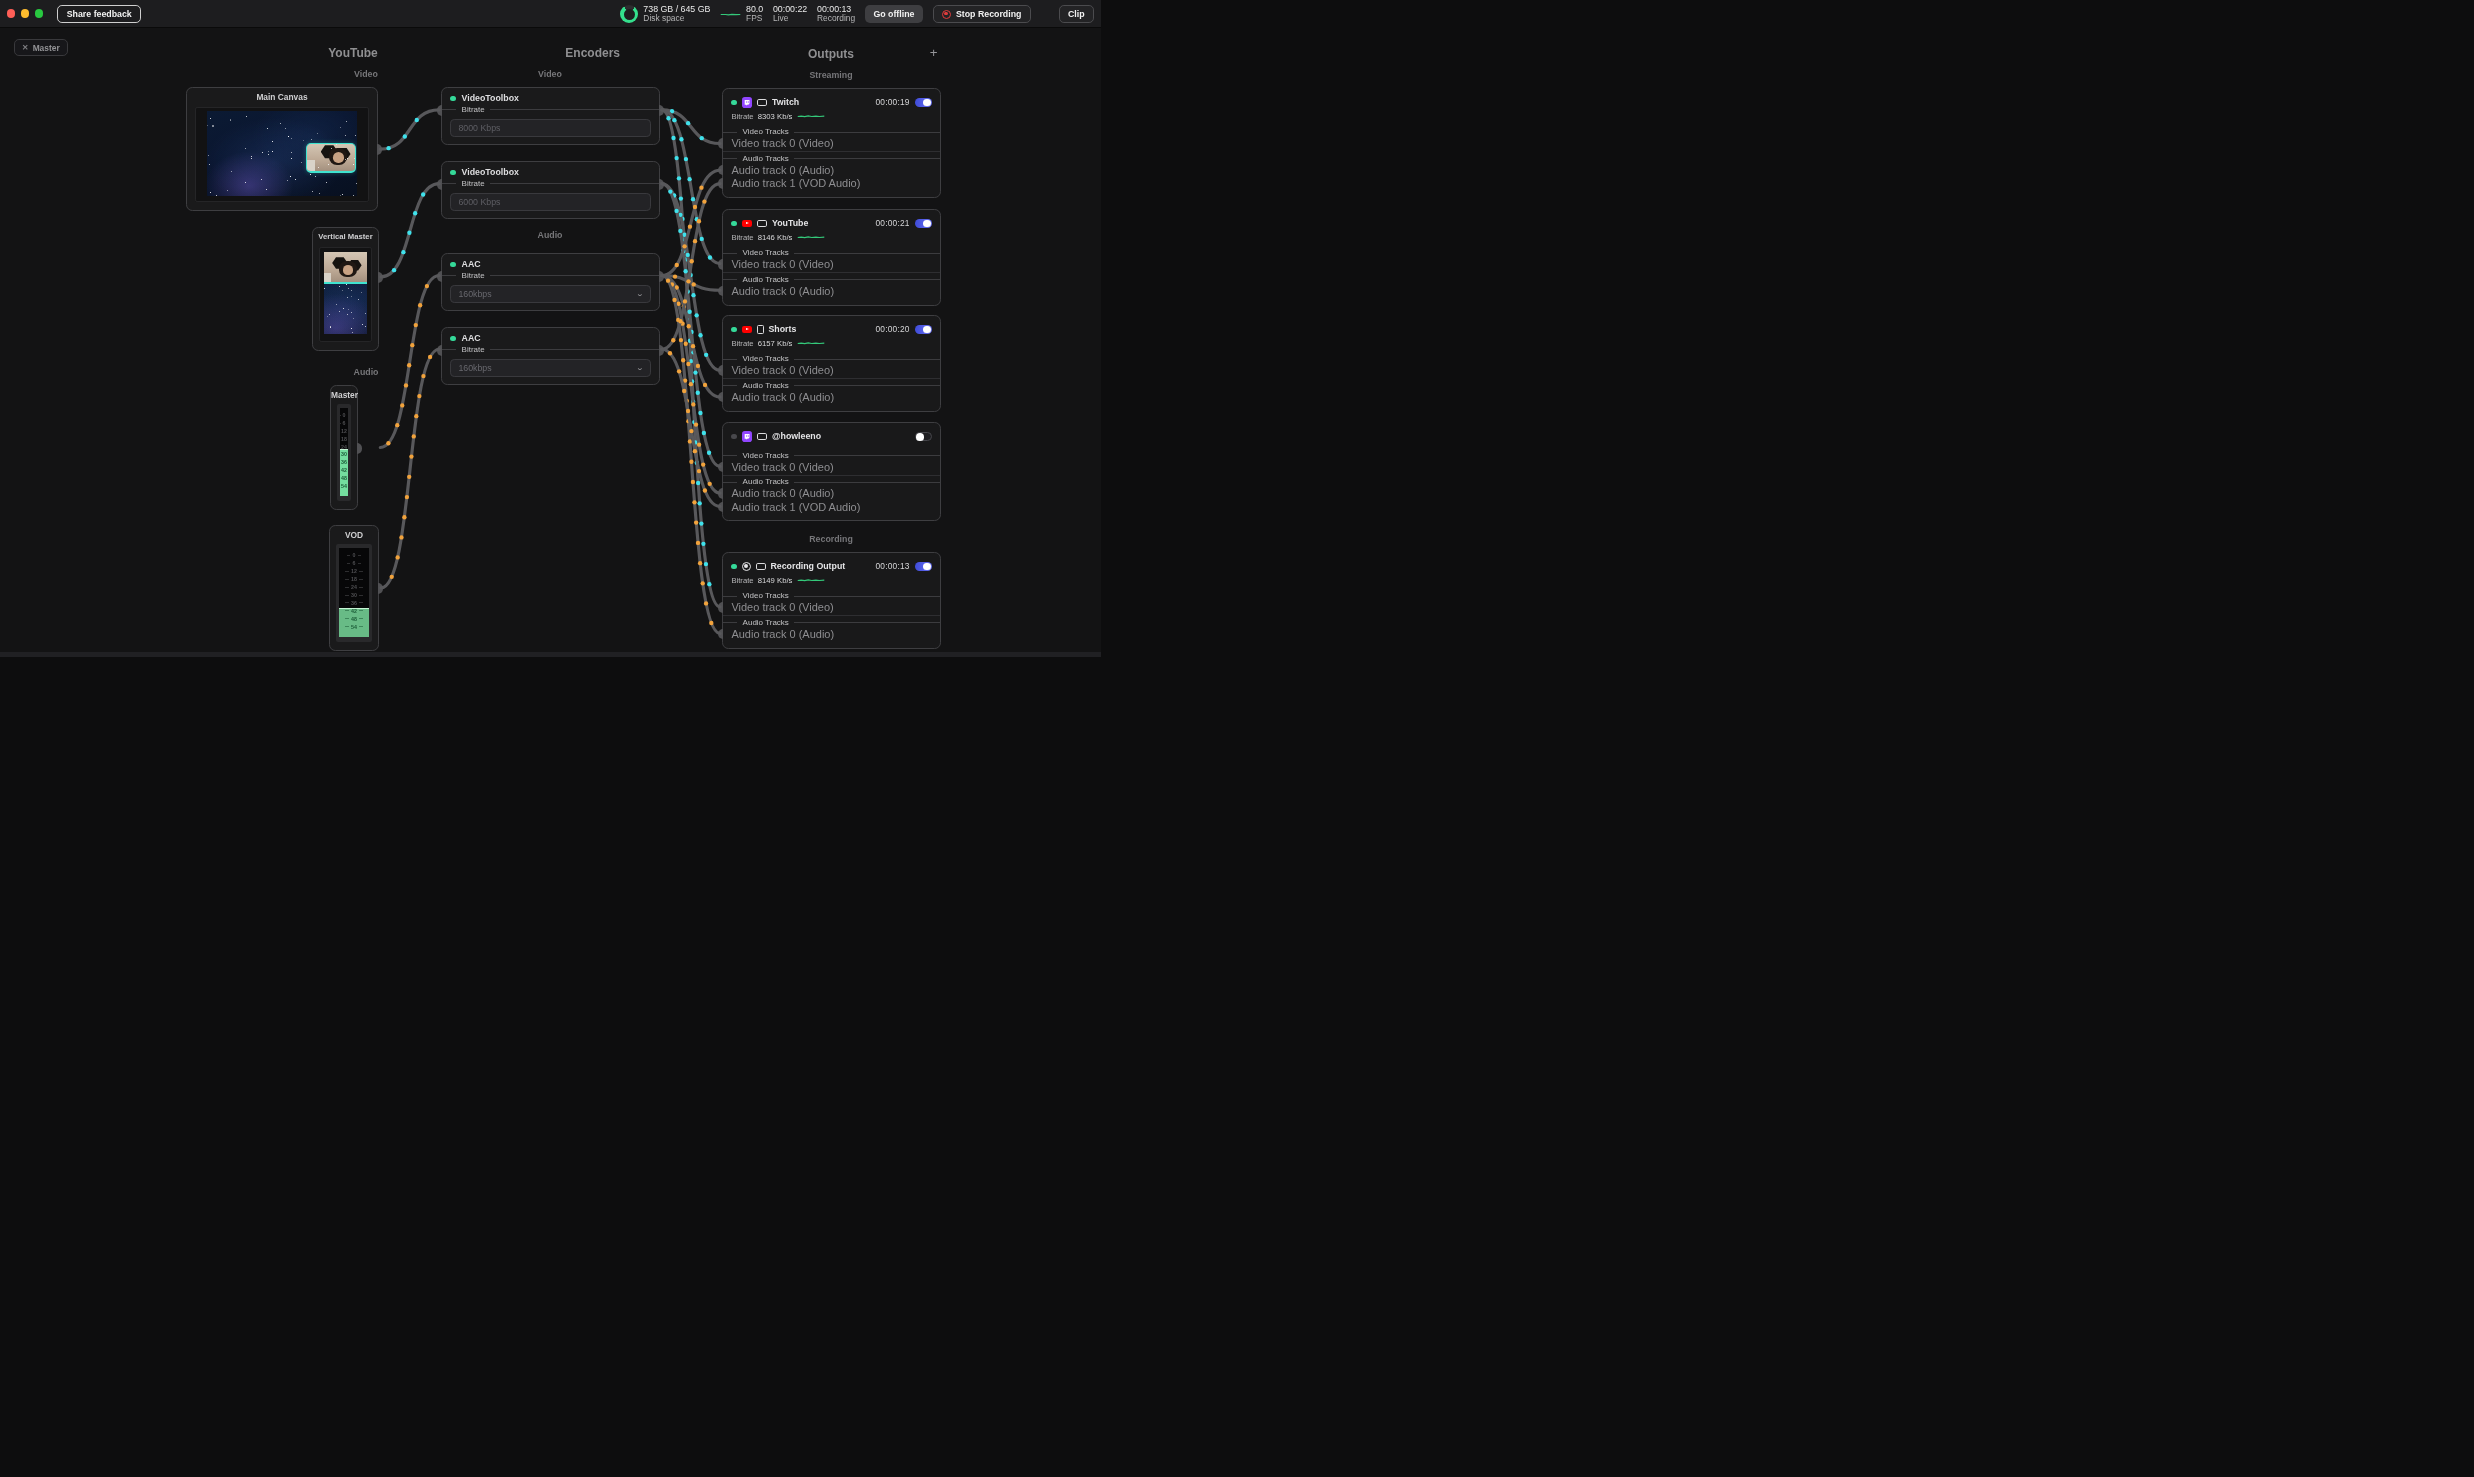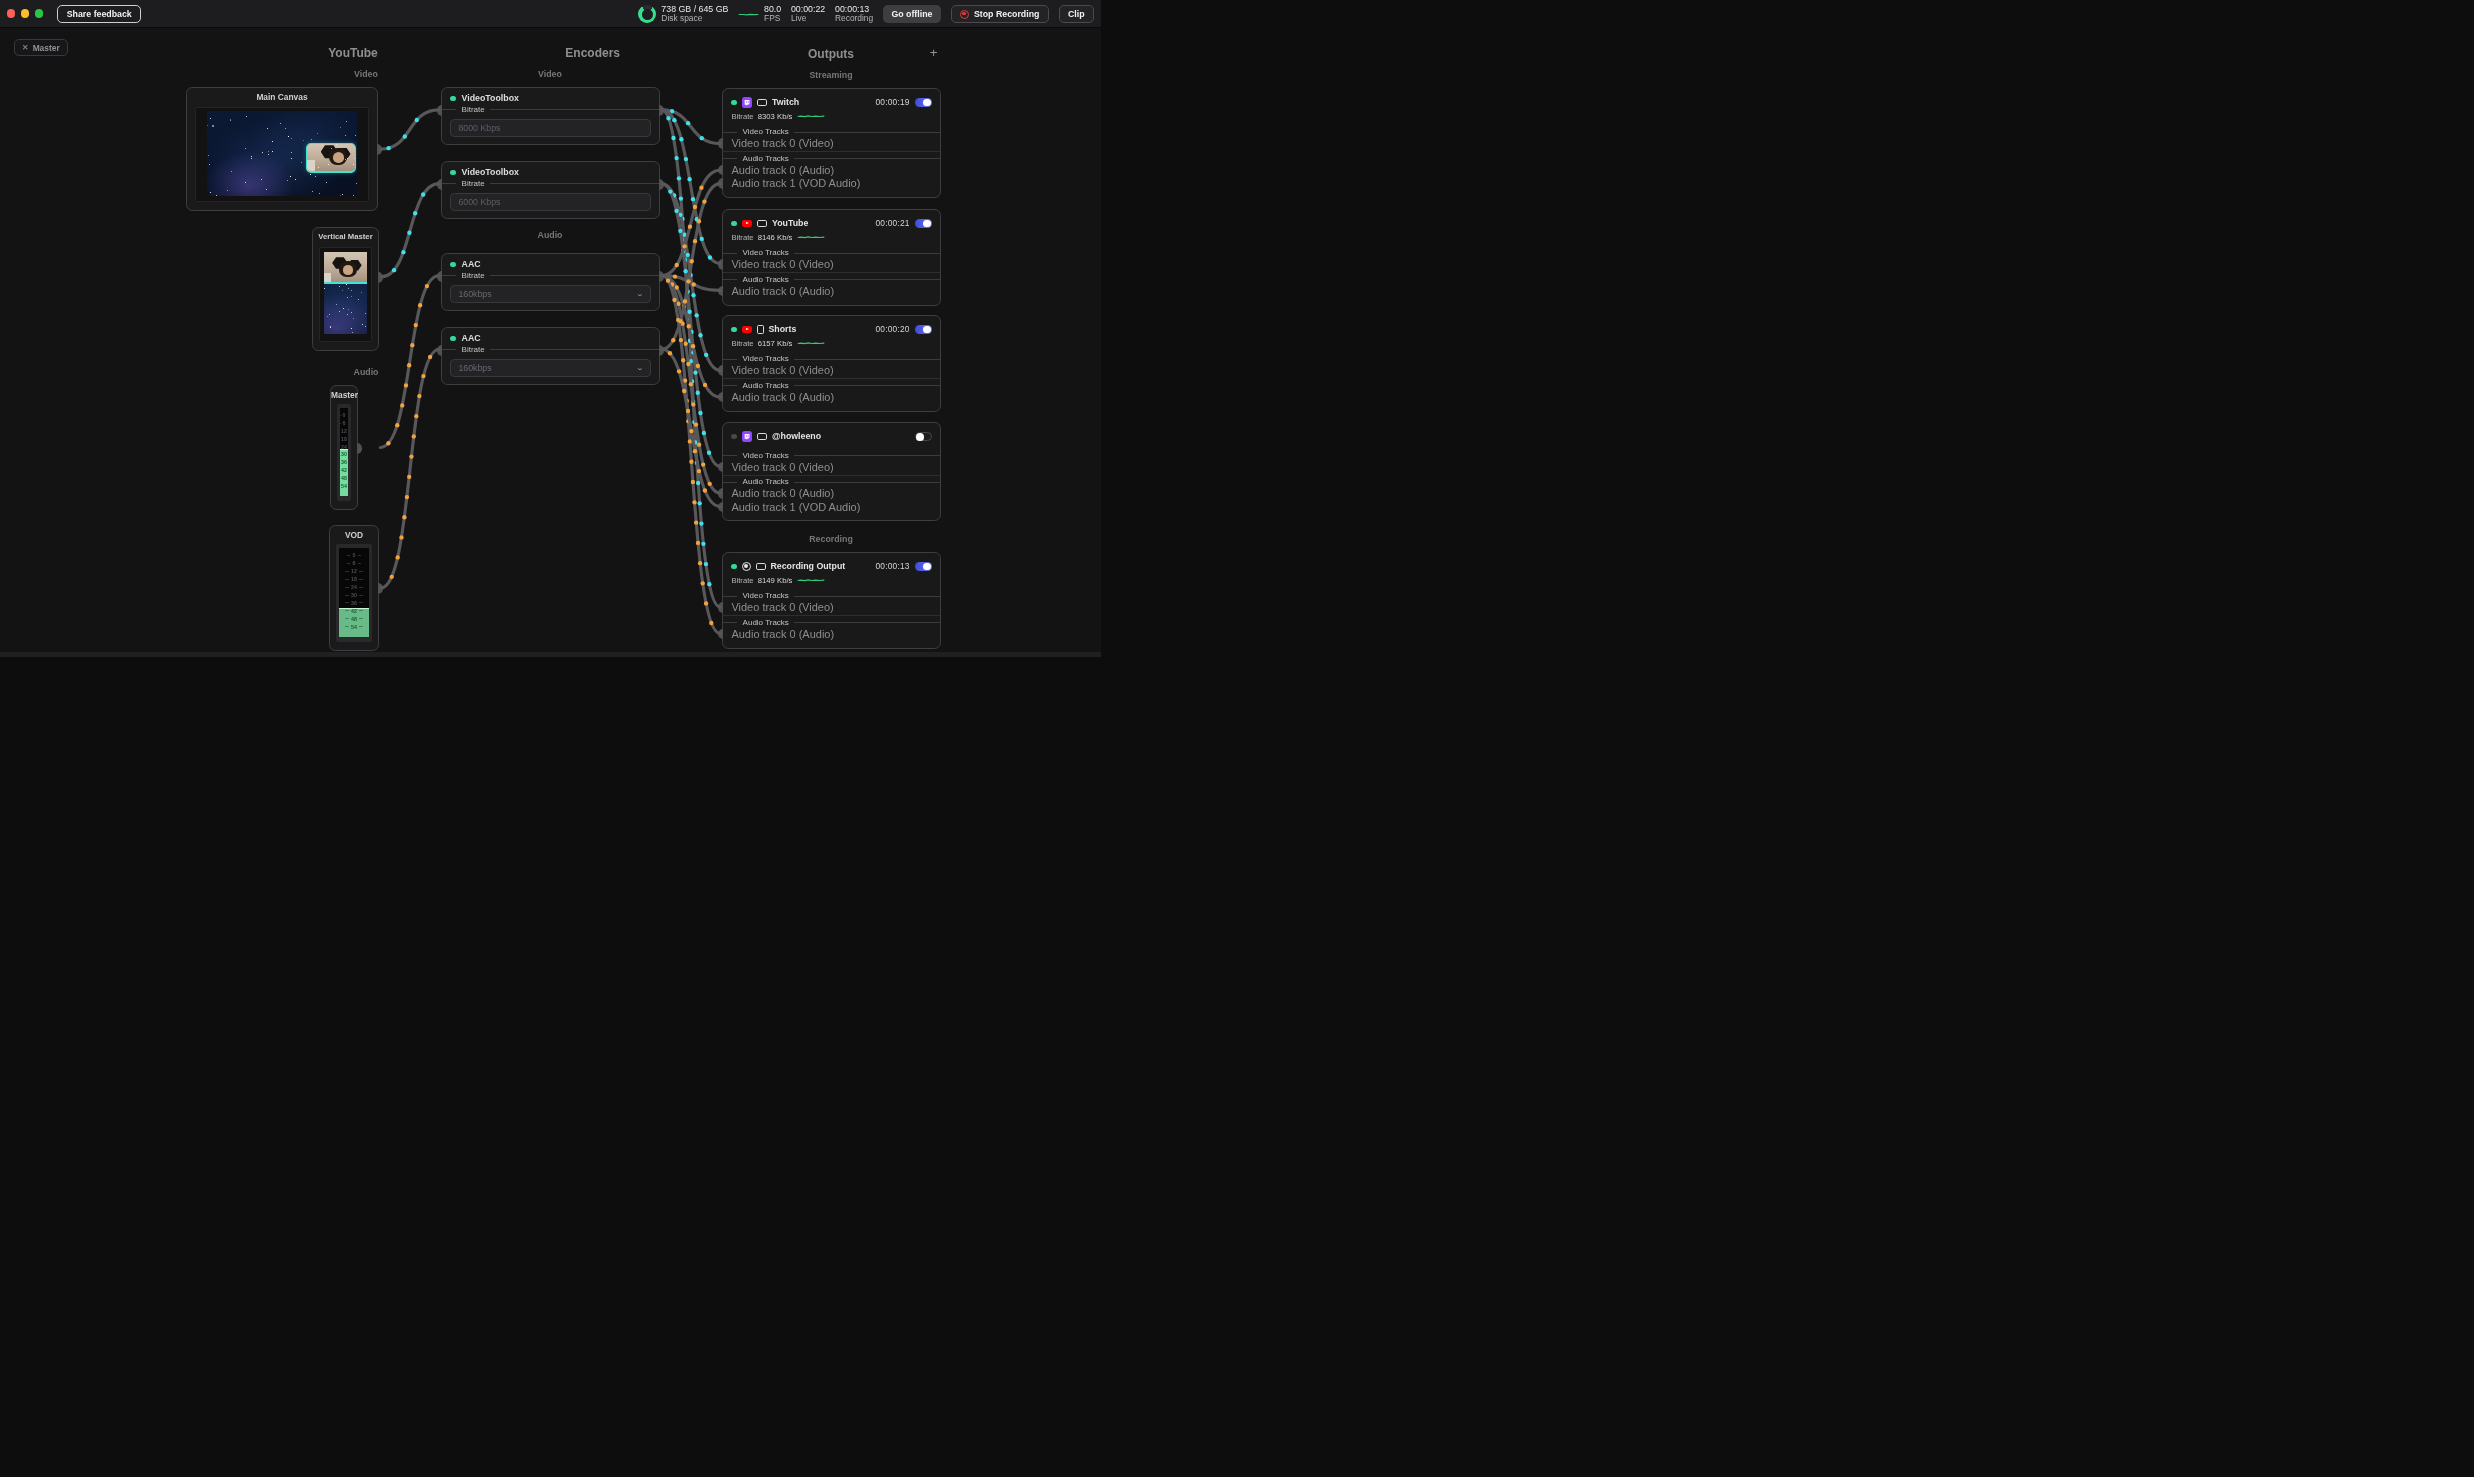--- a/index.html
+++ b/index.html
@@ -19,21 +19,21 @@
   .stat .txt{display:flex;flex-direction:column;justify-content:center;line-height:9px;}
   .stat .v{font-size:8.8px;color:#e9e9e9;}
   .stat .l{font-size:8.4px;color:#b5b5b6;}
   .ring{width:18px;height:18px;border-radius:50%;background:conic-gradient(from 40deg,#34df8d 0 287deg,#2c2c2e 287deg 360deg);position:relative;}
   .ring::after{content:"";position:absolute;left:3.5px;top:3.5px;width:11.2px;height:11.2px;border-radius:50%;background:#1d1d1f;}
   .sparkline{display:block;}
   .go-offline{background:#3e3e41;}
   .stop-rec{background:#232325;border:0.7px solid #4b4b4e;gap:4.9px;display:inline-flex;}
   .rec-ico{width:9px;height:9px;border:1.4px solid #e23b3b;border-radius:50%;position:relative;display:inline-block;}
   .rec-ico::after{content:"";position:absolute;left:1.4px;top:1.4px;width:3.5px;height:3.5px;border-radius:50%;background:#e23b3b;}
-  .clip-btn{background:#232325;border:0.7px solid #4b4b4e;}
+  .clip-btn{background:#232325;border:0.7px solid #4b4b4e;margin-left:18px;}
 
   
   .close-btn{position:absolute;left:14px;top:39px;height:17px;padding:0 7px;border:0.7px solid #39393c;border-radius:4.9px;background:#17171a;color:#929295;font-size:8.4px;font-weight:bold;display:inline-flex;align-items:center;gap:4.2px;z-index:9;}
   .close-x{font-size:7.7px;color:#7d7d80;}
   .col-title{position:absolute;width:140px;text-align:center;font-size:12px;font-weight:bold;color:#8f8f91;z-index:3;}
   .sub-title{position:absolute;width:112px;text-align:center;font-size:8.8px;font-weight:bold;color:#767679;z-index:3;}
   .plus-btn{position:absolute;left:926px;top:45px;width:15.4px;height:15.4px;color:#96969a;font-size:13.3px;line-height:15.4px;text-align:center;z-index:9;}
   .bottom-strip{position:absolute;left:0;right:0;bottom:0;height:4.9px;background:#202023;z-index:11;}
 
   

